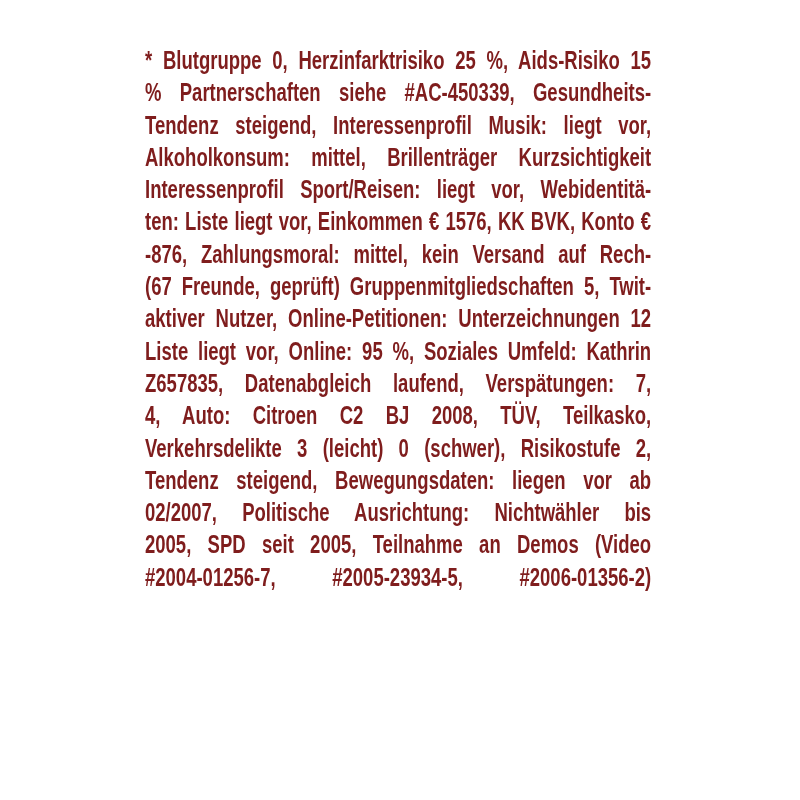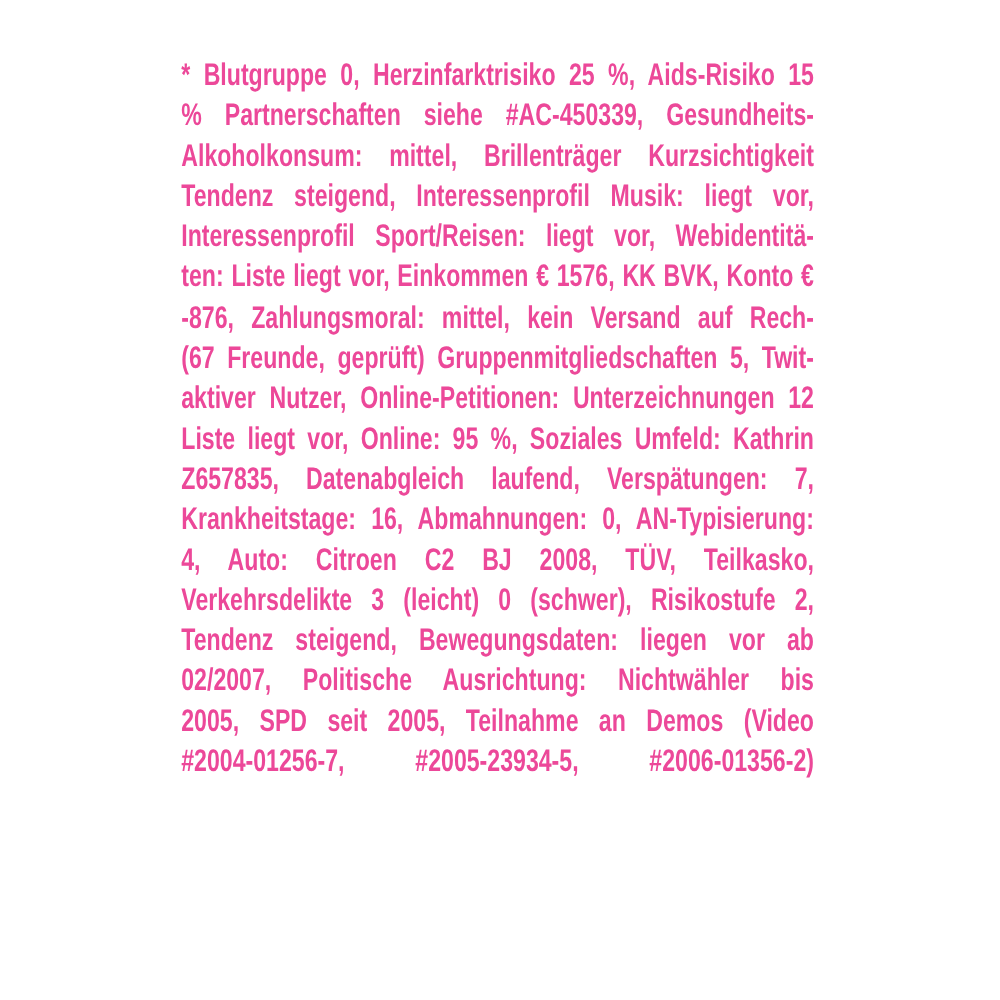--- a/index.html
+++ b/index.html
@@ -11,49 +11,48 @@
       width: 506px;
     }
     .line {
       display: block;
       height: 32.3px;
       line-height: 32.3px;
       white-space: nowrap;
       font-family: "Liberation Sans", sans-serif;
       font-weight: bold;
       font-size: 25px;
-      color: #ec4899;
+      color: #7f1d1d;
       letter-spacing: 0;
       overflow: visible;
     }
     .line-inner {
       display: inline-block;
       transform-origin: left center;
       transform: scaleX(0.74);
       width: 684px;
       text-align: justify;
       text-align-last: justify;
     }
     .line.last .line-inner { text-align-last: justify; }
   </style>
 </head>
 <body>
 
 <div class="text-block">
   <div class="line"><span class="line-inner">* Blutgruppe 0, Herzinfarktrisiko 25 %, Aids-Risiko 15</span></div>
   <div class="line"><span class="line-inner">% Partnerschaften siehe #AC-450339, Gesundheits-</span></div>
+  <div class="line"><span class="line-inner">Tendenz steigend, Interessenprofil Musik: liegt vor,</span></div>
   <div class="line"><span class="line-inner">Alkoholkonsum: mittel, Brillenträger Kurzsichtigkeit</span></div>
-  <div class="line"><span class="line-inner">Tendenz steigend, Interessenprofil Musik: liegt vor,</span></div>
   <div class="line"><span class="line-inner">Interessenprofil Sport/Reisen: liegt vor, Webidentitä-</span></div>
   <div class="line"><span class="line-inner">ten: Liste liegt vor, Einkommen € 1576, KK BVK, Konto €</span></div>
   <div class="line"><span class="line-inner">-876, Zahlungsmoral: mittel, kein Versand auf Rech-</span></div>
   <div class="line"><span class="line-inner">(67 Freunde, geprüft) Gruppenmitgliedschaften 5, Twit-</span></div>
   <div class="line"><span class="line-inner">aktiver Nutzer, Online-Petitionen: Unterzeichnungen 12</span></div>
   <div class="line"><span class="line-inner">Liste liegt vor, Online: 95 %, Soziales Umfeld: Kathrin</span></div>
   <div class="line"><span class="line-inner">Z657835, Datenabgleich laufend, Verspätungen: 7,</span></div>
-  <div class="line"><span class="line-inner">Krankheitstage: 16, Abmahnungen: 0, AN-Typisierung:</span></div>
   <div class="line"><span class="line-inner">4, Auto: Citroen C2 BJ 2008, TÜV, Teilkasko,</span></div>
   <div class="line"><span class="line-inner">Verkehrsdelikte 3 (leicht) 0 (schwer), Risikostufe 2,</span></div>
   <div class="line"><span class="line-inner">Tendenz steigend, Bewegungsdaten: liegen vor ab</span></div>
   <div class="line"><span class="line-inner">02/2007, Politische Ausrichtung: Nichtwähler bis</span></div>
   <div class="line"><span class="line-inner">2005, SPD seit 2005, Teilnahme an Demos (Video</span></div>
   <div class="line last"><span class="line-inner">#2004-01256-7, #2005-23934-5, #2006-01356-2)</span></div>
 </div>
 
 </body></html>

